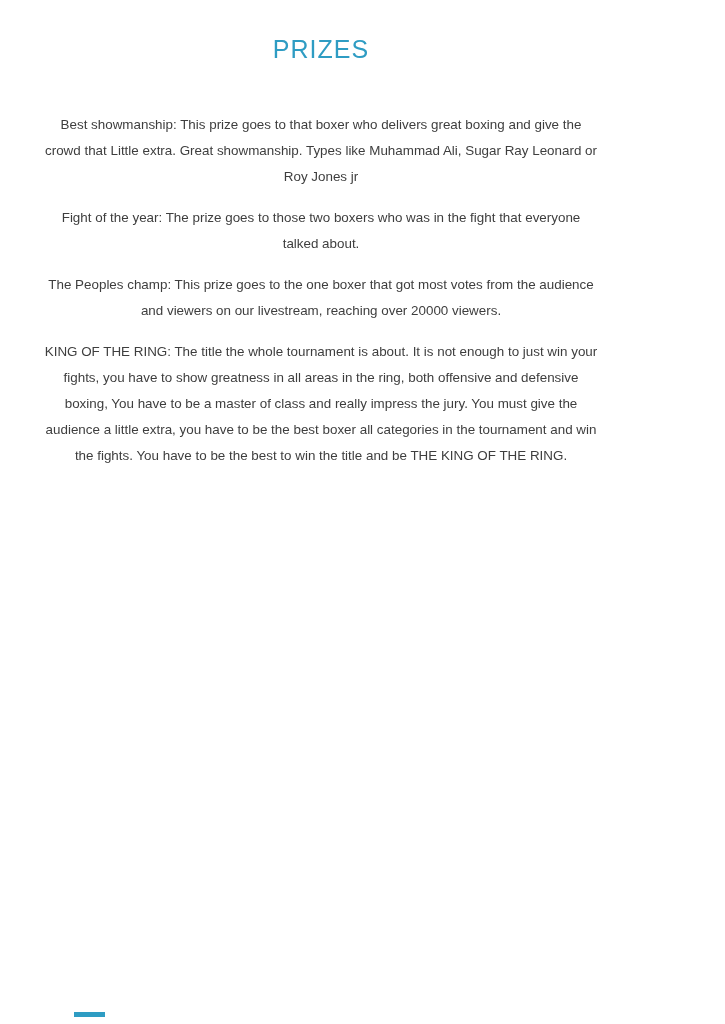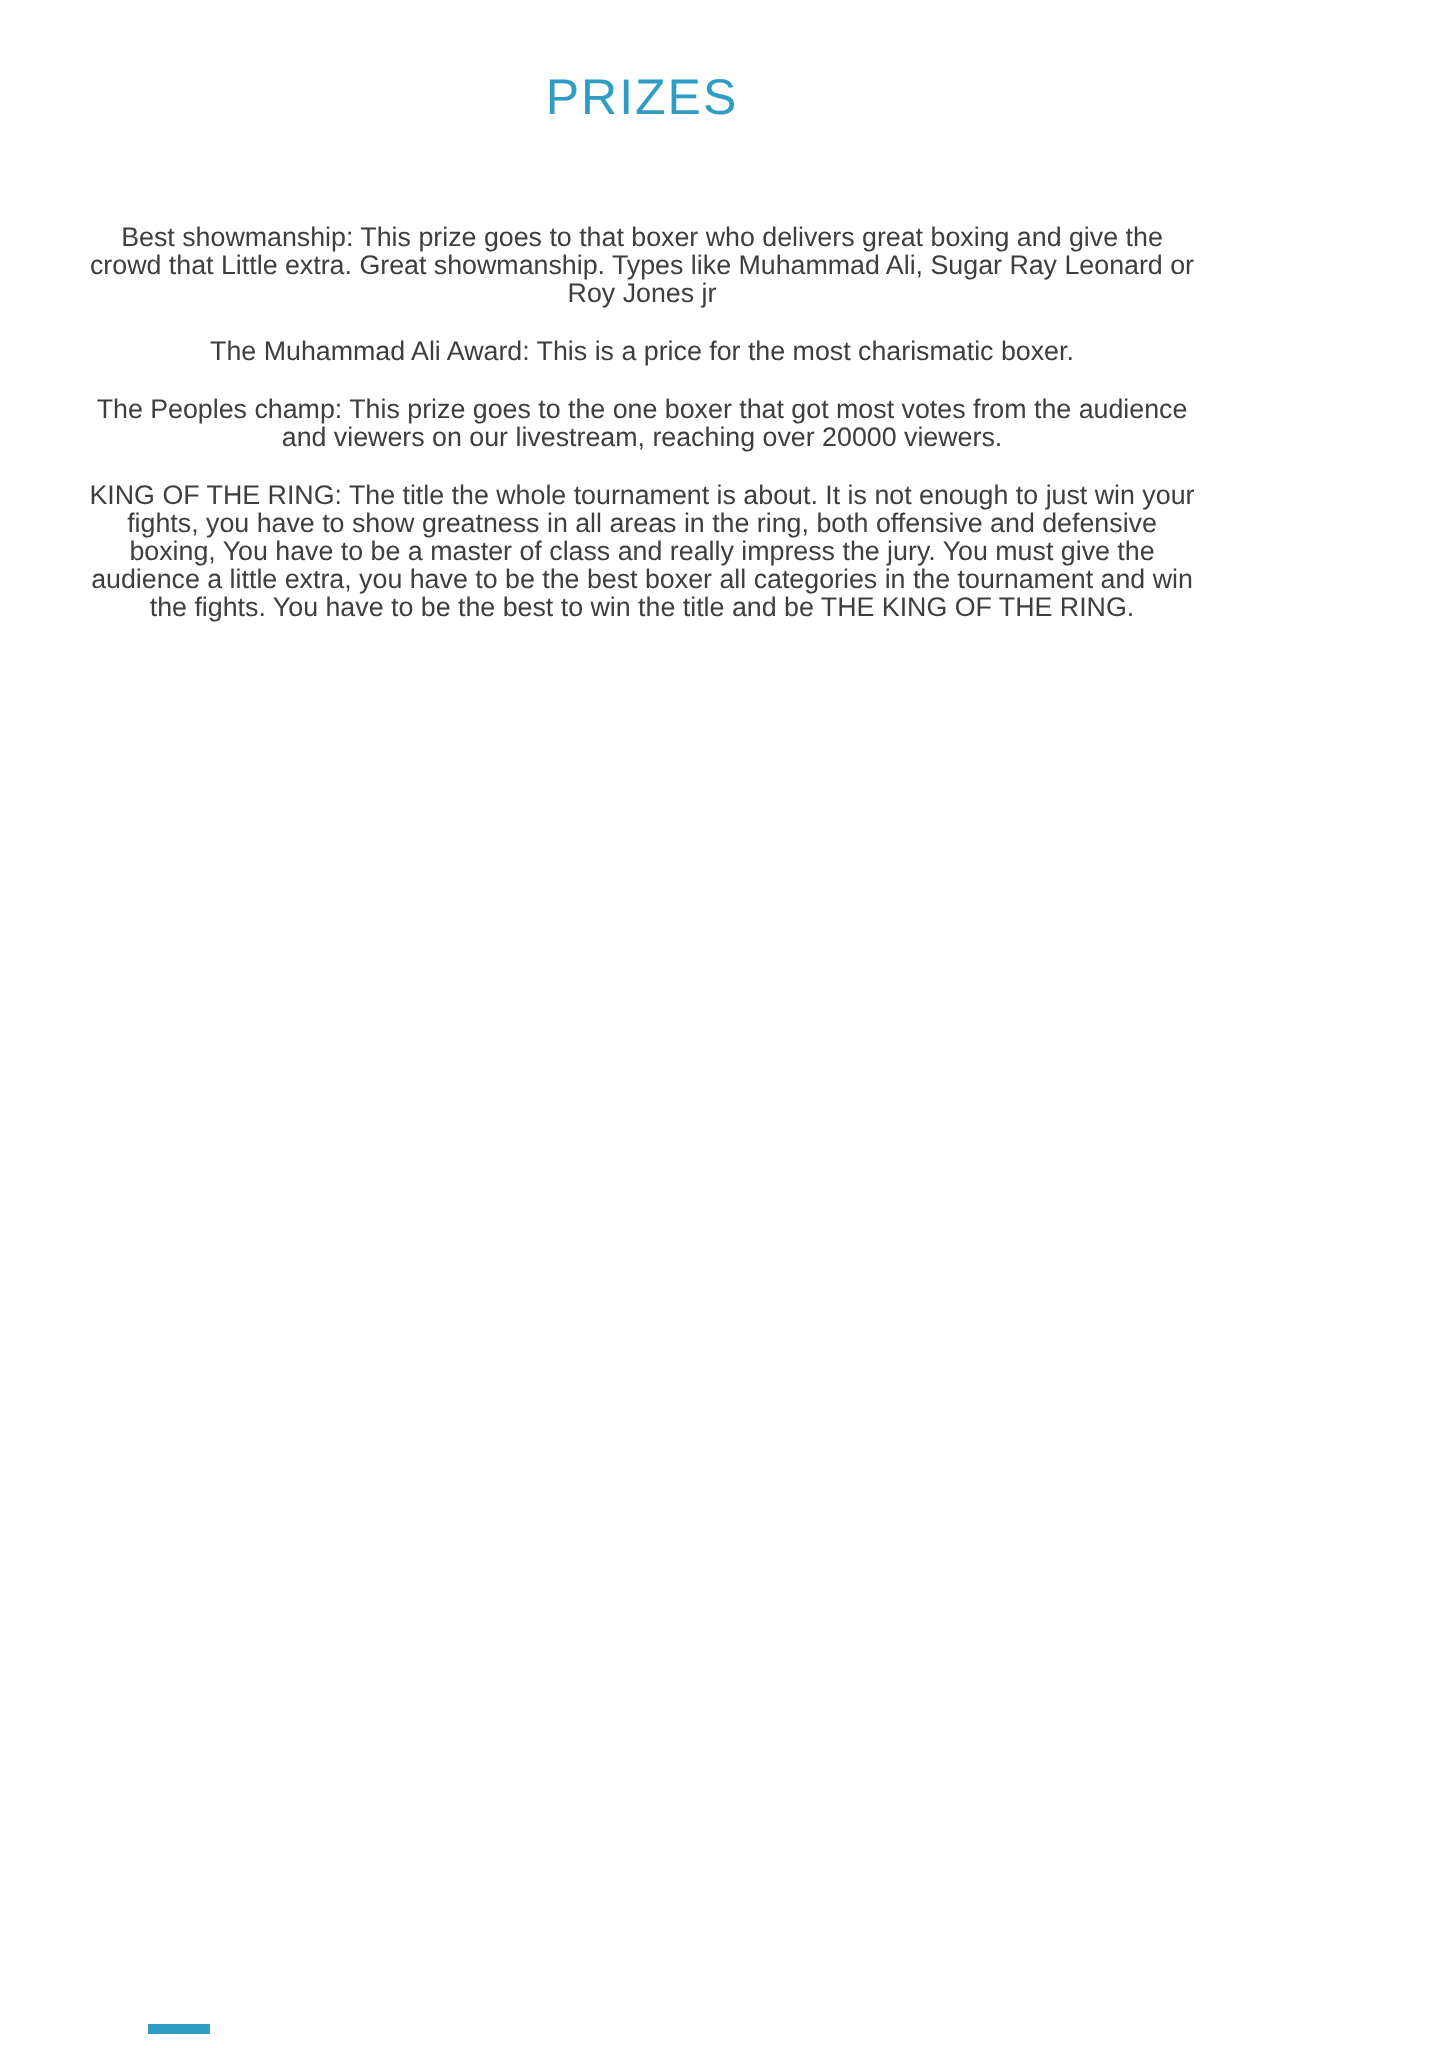--- a/index.html
+++ b/index.html
@@ -25,21 +25,21 @@
     font-weight: 400;
     letter-spacing: 1px;
     line-height: 1.15;
   }
   .doc-body {
     width: 556px;
     margin: 48px auto 0 auto;
     text-align: center;
     color: #3e3e3e;
     font-size: 13.4px;
-    line-height: 14px;
+    line-height: 26px;
   }
   .doc-body p {
     margin: 0 0 15px 0;
   }
   .accent-dash {
     position: absolute;
     left: 74px;
     top: 1012px;
     width: 31px;
     height: 5px;
@@ -48,20 +48,20 @@
 </style>
 </head>
 <body>
 
 <div class="page">
 
   <h1 class="doc-title">PRIZES</h1>
 
   <div class="doc-body">
     <p>Best showmanship: This prize goes to that boxer who delivers great boxing and give the crowd that Little extra. Great showmanship. Types like Muhammad Ali, Sugar Ray Leonard or Roy Jones jr</p>
-    <p>The Muhammad Ali Award:  This is a price for the most charismatic boxer.</p>
+    <p>Fight of the year: The prize goes to those two boxers who was in the fight that everyone talked about.</p>
     <p>The Peoples champ: This prize goes to the one boxer that got most votes from the audience and viewers on our livestream, reaching over 20000 viewers.</p>
     <p>KING OF THE RING: The title the whole tournament is about. It is not enough to just win your fights, you have to show greatness in all areas in the ring, both offensive and defensive boxing, You have to be a master of class and really impress the jury. You must give the audience a little extra, you have to be the best boxer all categories in the tournament and win the fights. You have to be the best to win the title and be THE KING OF THE RING.</p>
   </div>
 
   <div class="accent-dash"></div>
 
 </div>
 
 </body></html>

